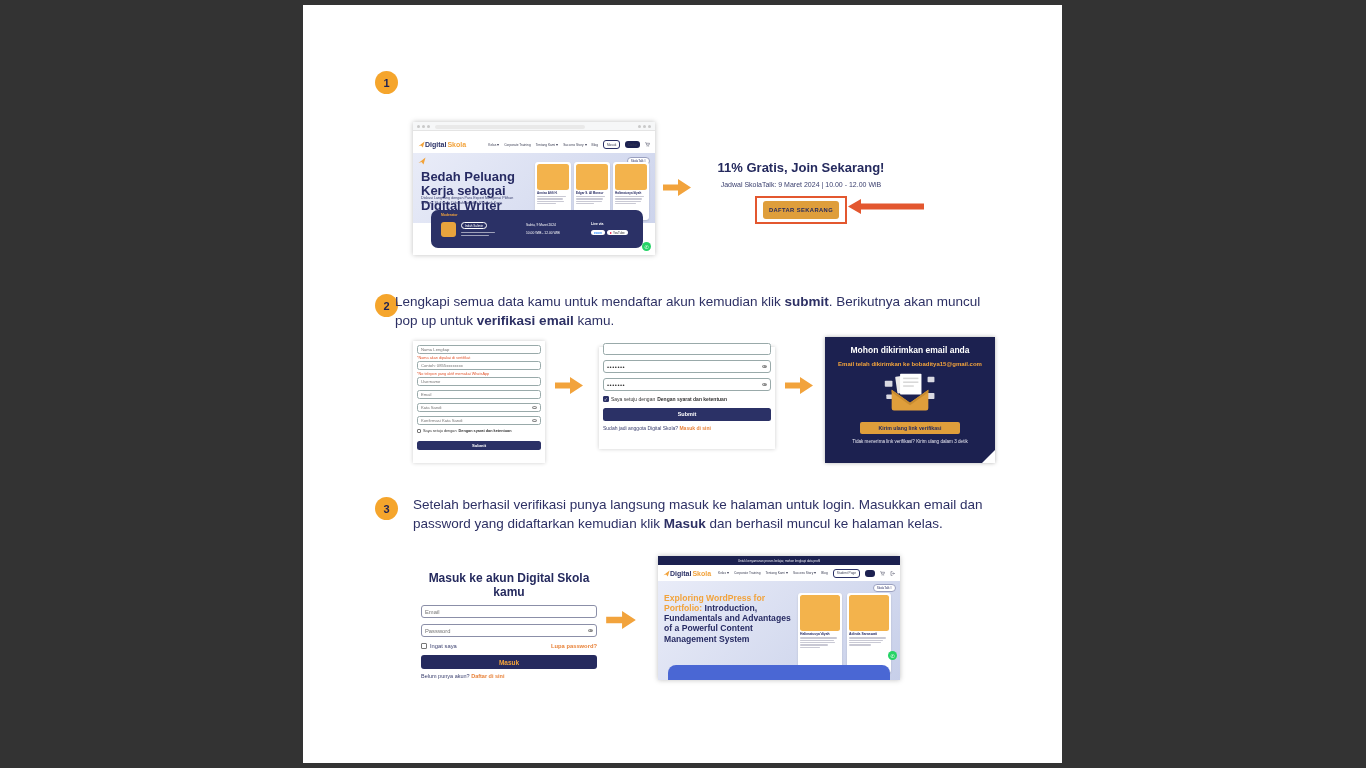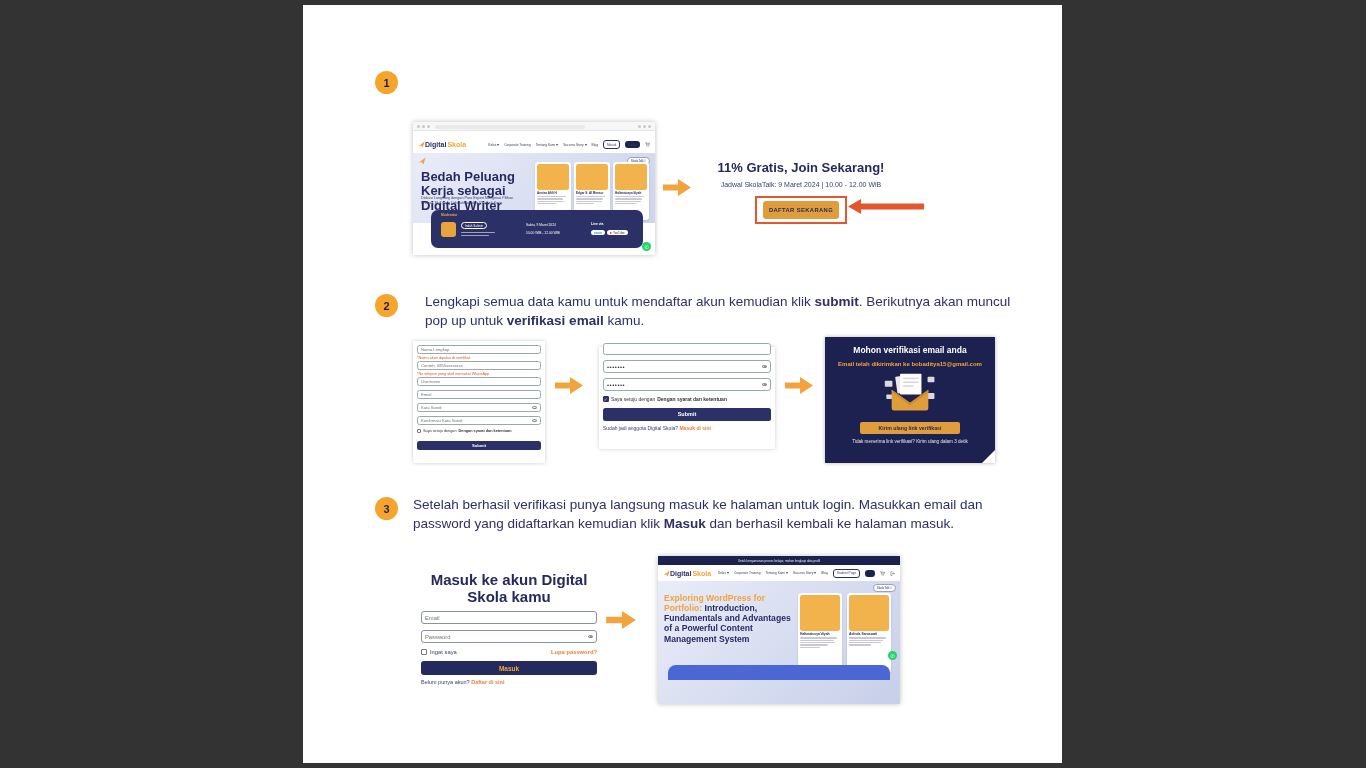--- a/index.html
+++ b/index.html
@@ -79,21 +79,21 @@
   .popup { position:absolute; background:#1C2150; text-align:center; overflow:hidden; box-shadow:0 0 4px rgba(0,0,0,.3); }
   .pop-title { font-size:8.5px; font-weight:bold; color:#fff; margin-top:8px; }
   .pop-sub { font-size:6px; font-weight:bold; color:#F2A33C; margin-top:6px; }
   .pop-btn { width:100px; height:12px; background:#DF9E3B; border:none; border-radius:2px; margin-top:6px;
     font-size:5.2px; font-weight:bold; color:#252a5e; font-family:"Liberation Sans",sans-serif; }
   .pop-footer { font-size:4.6px; color:#e8e8f2; margin-top:5px; }
   .pop-fold { position:absolute; right:0; bottom:0; width:0; height:0; border-left:13px solid transparent; border-bottom:13px solid #fff; }
 
   
   .login { position:absolute; width:176px; }
-  .login-title { font-size:15px; font-weight:bold; color:#252a5e; text-align:center; }
+  .login-title { font-size:12px; font-weight:bold; color:#252a5e; text-align:center; }
   .login .finput { height:13px; margin-top:6px; border-radius:3px; border-color:#8b8fa8; }
   .login .finput input { font-size:5.8px; color:#555; }
   .login-row { display:flex; align-items:center; margin-top:6px; font-size:5.8px; color:#3a3f6e; }
   .login-btn { margin-top:6px; width:100%; height:14px; background:#252a5e; color:#F2A33C; font-weight:bold;
     font-size:6.5px; border:none; border-radius:3px; font-family:"Liberation Sans",sans-serif; }
   .login-bottom { margin-top:4px; font-size:5.5px; color:#3a3f6e; }
 
   
   .banner3 { position:absolute; left:0; right:0; top:0; height:9px; background:#1C2150; color:#e9e9f2;
     font-size:3px; display:flex; align-items:center; justify-content:center; }
@@ -224,21 +224,21 @@
       <button class="cta-btn">DAFTAR SEKARANG</button>
     </div>
   </div>
   <svg class="rarrow" style="left:545px; top:194px;" width="76" height="15" viewBox="0 0 76 15">
         <polygon points="0,7.5 13,0 13,4.5 76,4.5 76,10.5 13,10.5 13,15" fill="#E3572F"></polygon>
       </svg>
 
   <div class="step-badge" style="left:72px; top:289px;">
     <span>2</span>
   </div>
-  <p class="step-text" style="left:122px; top:288px;"><span>Lengkapi semua data kamu untuk mendaftar akun kemudian klik </span><b>submit</b><span>. Berikutnya akan muncul pop up untuk </span><b>verifikasi email</b><span> kamu.</span></p>
+  <p class="step-text" style="left:92px; top:288px;"><span>Lengkapi semua data kamu untuk mendaftar akun kemudian klik </span><b>submit</b><span>. Berikutnya akan muncul pop up untuk </span><b>verifikasi email</b><span> kamu.</span></p>
 
   <div class="formbox" style="left:110px; top:336px; width:132px; height:122px;">
     <div class="finput" style="height:9px;">
       <input style="font-size: 4.2px;" placeholder="Nama Lengkap">
     </div>
     <div class="helper" style="font-size:3.8px; margin:1.5px 0;">*Nama akan dipakai di sertifikat</div>
     <div class="finput" style="height:9px;">
       <input style="font-size: 4.2px;" placeholder="Contoh: 0855xxxxxxxx">
     </div>
     <div class="helper" style="font-size:3.8px; margin:1.5px 0;">*No telepon yang aktif memakai WhatsApp</div>
@@ -287,21 +287,21 @@
     <div style="font-size:5px; margin-top:4px; color:#3a3f6e;">
       <span>Sudah jadi anggota Digital Skola? </span><span class="orange-link">Masuk di sini</span>
     </div>
   </div>
 
   <svg class="yarrow" style="left:482px; top:372px;" width="28" height="17" viewBox="0 0 28 17">
         <polygon points="0,5.5 15,5.5 15,0 28,8.5 15,17 15,11.5 0,11.5" fill="#F2A33C"></polygon>
       </svg>
 
   <div class="popup" style="left:522px; top:332px; width:170px; height:126px;">
-    <div class="pop-title">Mohon verifikasi email anda</div>
+    <div class="pop-title">Mohon dikirimkan email anda</div>
     <div class="pop-sub">Email telah dikirimkan ke bobaditya15@gmail.com</div>
     <svg width="62" height="42" viewBox="0 0 70 55" style="margin-top:3px;">
       <rect x="2" y="14" width="10" height="8" rx="1" fill="#d9d9e2"></rect>
       <rect x="58" y="9" width="9" height="7" rx="1" fill="#d9d9e2"></rect>
       <rect x="57" y="30" width="10" height="8" rx="1" fill="#d9d9e2"></rect>
       <rect x="4" y="32" width="8" height="6" rx="1" fill="#d9d9e2"></rect>
       <rect x="17" y="8" width="14" height="22" rx="1" fill="#eceaea" transform="rotate(-8 24 19)"></rect>
       <rect x="22" y="5" width="28" height="27" rx="1" fill="#ffffff"></rect>
       <rect x="26" y="10" width="20" height="2" fill="#d8d8d8"></rect>
       <rect x="26" y="15" width="20" height="2" fill="#d8d8d8"></rect>
@@ -310,21 +310,21 @@
       <path d="M11 26 L35 43 L59 26 L59 29 L35 46 L11 29 Z" fill="#c98c2f"></path>
     </svg>
     <div><button class="pop-btn">Kirim ulang link verifikasi</button></div>
     <div class="pop-footer">Tidak menerima link verifikasi? Kirim ulang dalam 3 detik</div>
     <div class="pop-fold"></div>
   </div>
 
   <div class="step-badge" style="left:72px; top:492px;">
     <span>3</span>
   </div>
-  <p class="step-text" style="left:110px; top:491px;"><span>Setelah berhasil verifikasi punya langsung masuk ke halaman untuk login. Masukkan email dan password yang didaftarkan kemudian klik </span><b>Masuk</b><span> dan berhasil kembali ke halaman masuk.</span></p>
+  <p class="step-text" style="left:110px; top:491px;"><span>Setelah berhasil verifikasi punya langsung masuk ke halaman untuk login. Masukkan email dan password yang didaftarkan kemudian klik </span><b>Masuk</b><span> dan berhasil muncul ke halaman kelas.</span></p>
 
   <div class="login" style="left:118px; top:566px;">
     <div class="login-title">Masuk ke akun Digital Skola kamu</div>
     <div class="finput">
       <input placeholder="Email" style="">
     </div>
     <div class="finput">
       <input placeholder="Password" style="">
       <span class="eye"></span>
     </div>
@@ -336,21 +336,21 @@
     <button class="login-btn">Masuk</button>
     <div class="login-bottom">
       <span>Belum punya akun? </span><span class="orange-link">Daftar di sini</span>
     </div>
   </div>
 
   <svg class="yarrow" style="left:303px; top:606px;" width="30" height="18" viewBox="0 0 28 17">
         <polygon points="0,5.5 15,5.5 15,0 28,8.5 15,17 15,11.5 0,11.5" fill="#F2A33C"></polygon>
       </svg>
 
-  <div class="shot" style="left:355px; top:551px; width:242px; height:148px;">
+  <div class="shot" style="left:355px; top:551px; width:242px; height:124px;">
     <div class="banner3">
           <span>Untuk kenyamanan proses belajar, mohon lengkapi data profil</span>
         </div>
     <div class="mini-nav" style="top:9px; height:16px;">
       <svg width="7" height="7" viewBox="0 0 16 16">
             <polygon points="1,12 15,1 11,15 7,10" fill="#F2A33C"></polygon>
           </svg>
       <span class="mini-logo">
             <span class="la">Digital</span>
             <span class="lb">Skola</span>

